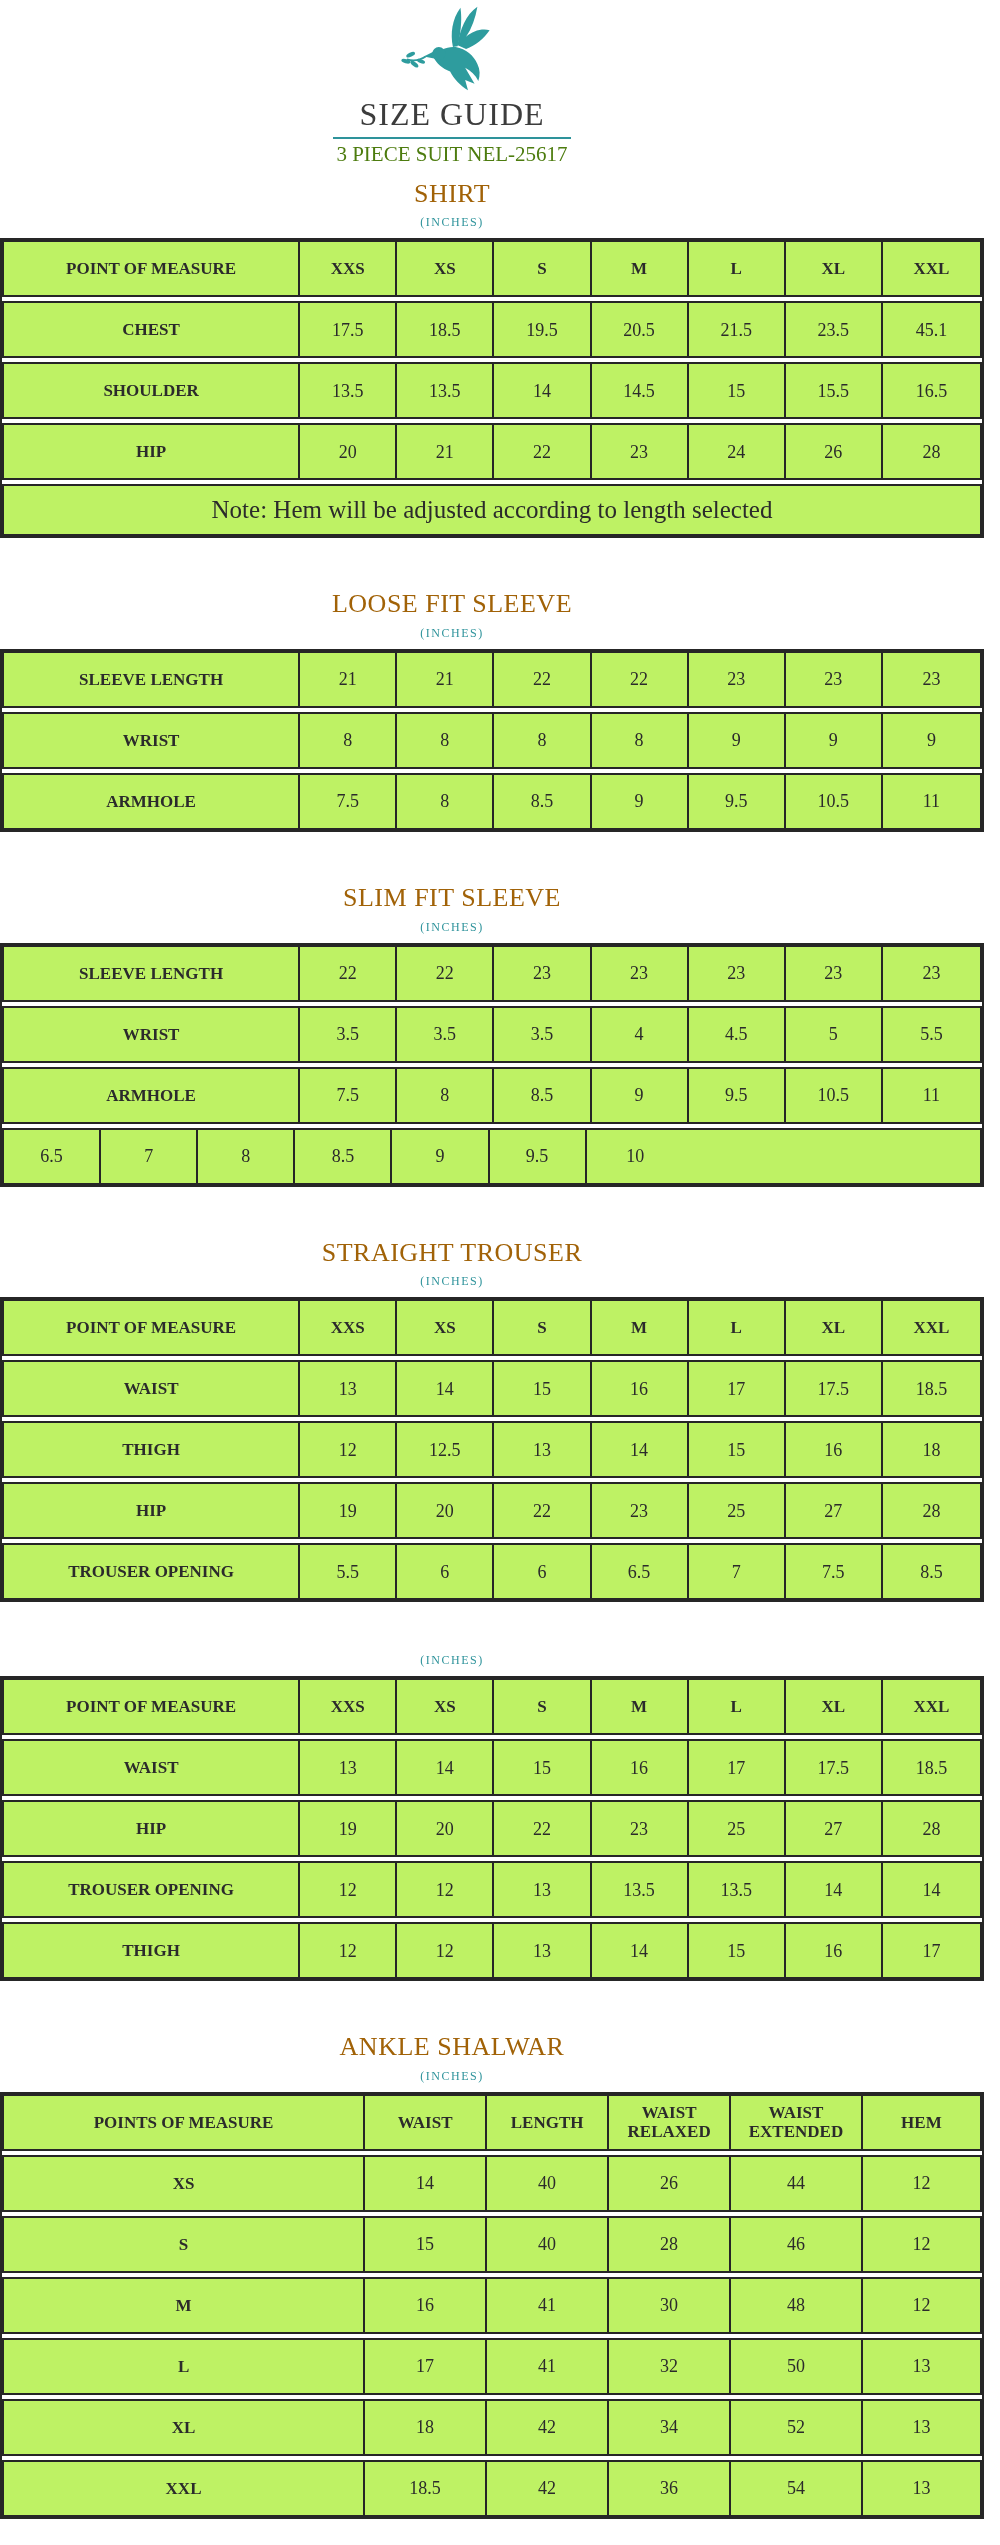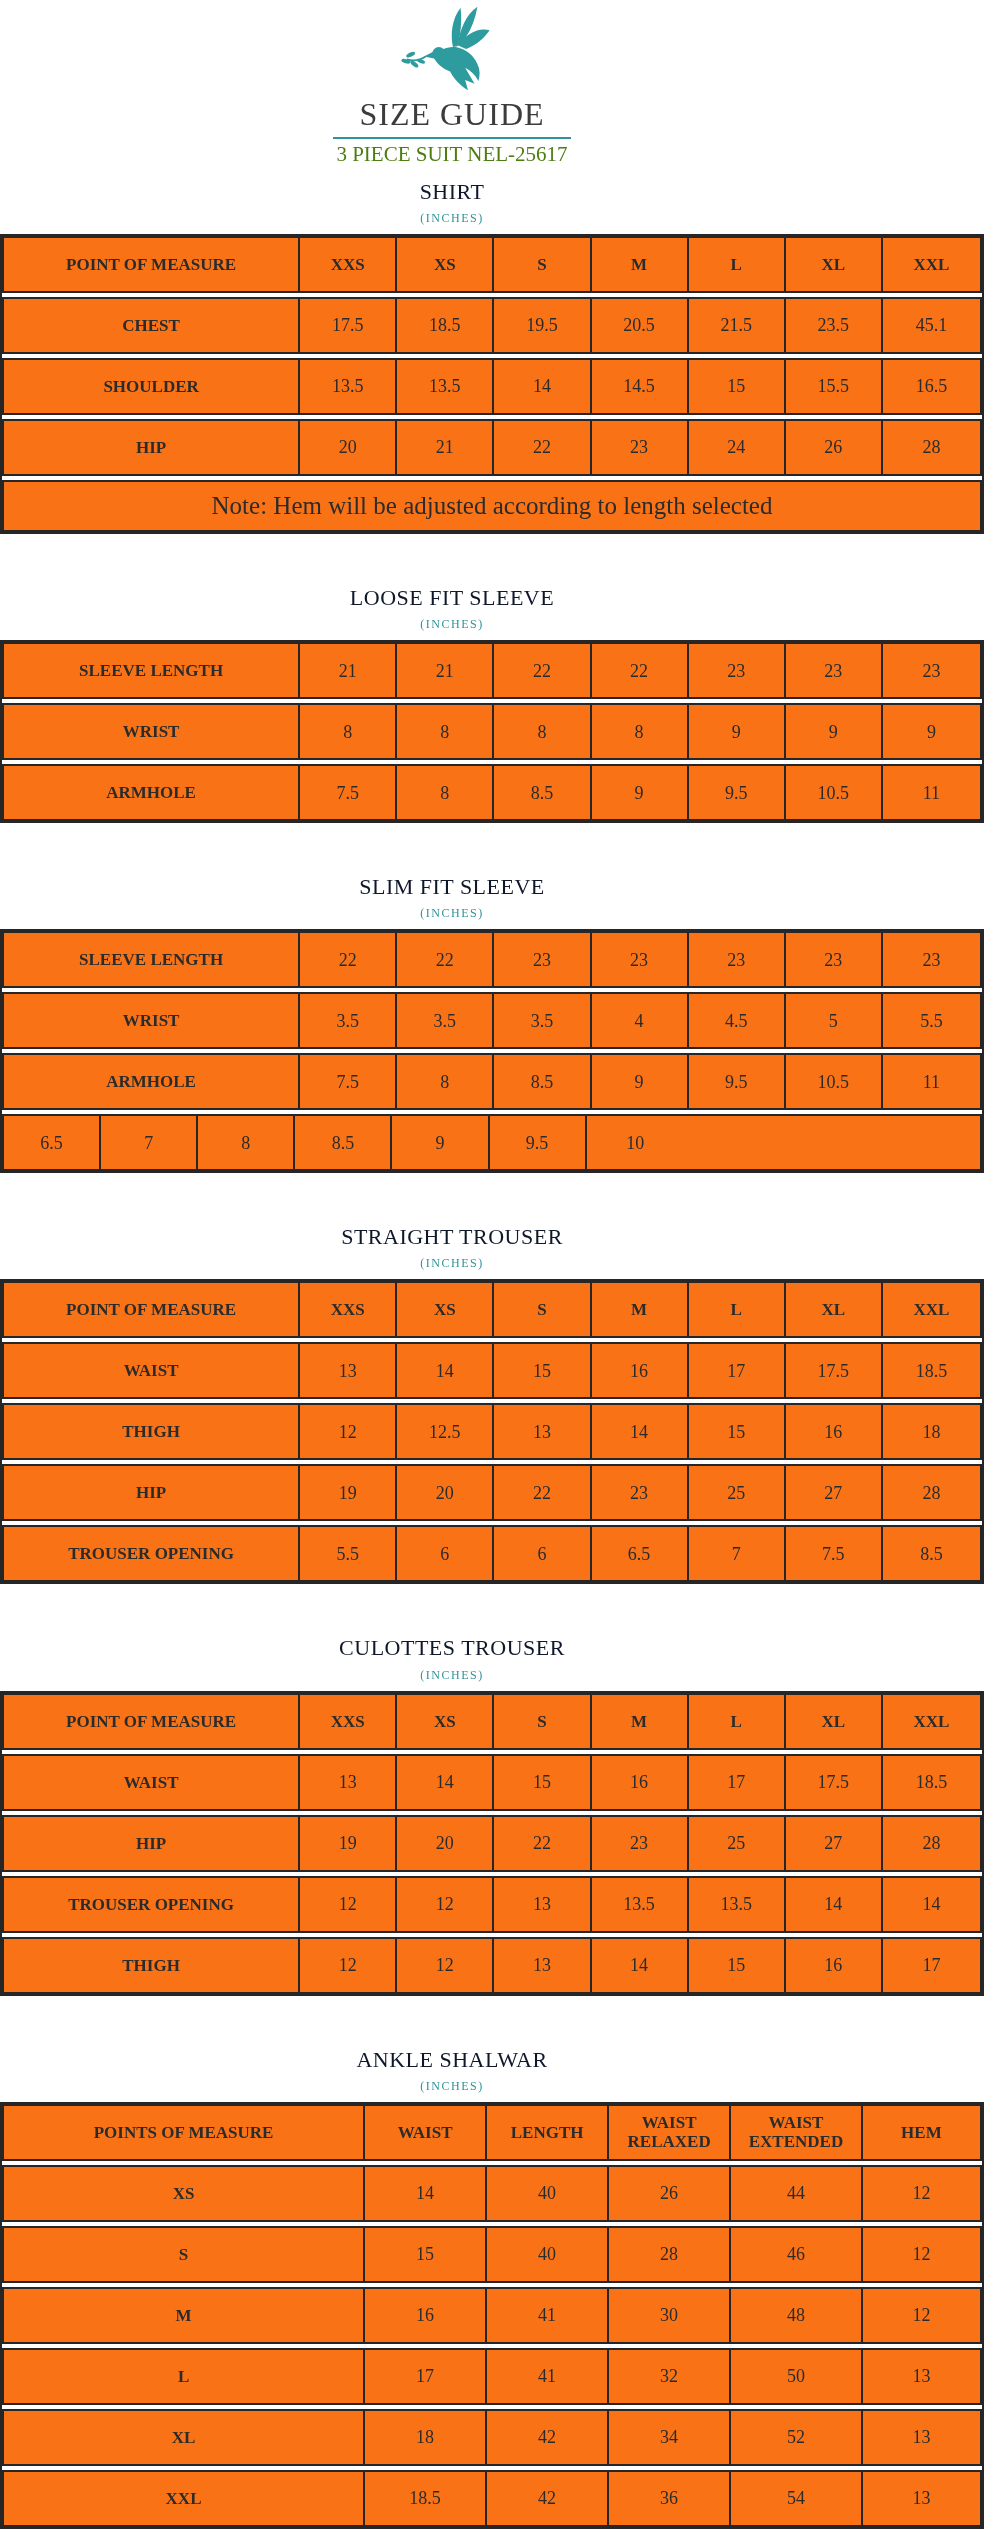--- a/index.html
+++ b/index.html
@@ -19,33 +19,33 @@
     font-size:32px;letter-spacing:1px;color:#3c3c3c;
     margin:0;line-height:1.05;font-weight:normal;
   }
   .title-underline{width:238px;height:2px;background:#2e939b;margin:5px auto 3px auto;}
   .page-subtitle{font-size:21px;color:#4d7c0f;margin:0;line-height:1.15;font-weight:normal;}
 
   
   .section{margin-top:52px;text-align:center;}
   .section.first{margin-top:14px;}
   .section-title{
-    font-size:22px;color:#0f172a;margin:8px;line-height:1.1;
+    font-size:26px;color:#a16207;margin:8px;line-height:1.1;
     letter-spacing:.5px;font-weight:normal;
   }
   .units-label{font-size:12px;color:#2e939b;letter-spacing:1.5px;margin:8px 0 10px 0;line-height:1;}
 
   
   .size-table{
     width:980px;margin:0 auto;border:2px solid #262626;background:#ffffff;
     text-align:center;
   }
   .t-row{
     display:flex;border:2px solid #262626;box-sizing:border-box;
-    min-height:57px;align-items:stretch;background:#f97316;
+    min-height:57px;align-items:stretch;background:#bef264;
   }
   .t-row + .t-row{margin-top:4px;}
   .cell{
     display:flex;align-items:center;justify-content:center;
     box-sizing:border-box;border-right:2px solid #262626;
     font-size:18px;line-height:1.12;padding:4px 3px;
   }
   .cell:last-child{border-right:none;}
   .t-head .cell,.cell.label{font-weight:bold;font-size:17px;}
   
@@ -282,21 +282,20 @@
           <div class="cell">6</div>
           <div class="cell">6.5</div>
           <div class="cell">7</div>
           <div class="cell">7.5</div>
           <div class="cell">8.5</div>
         </div>
       </div>
   </div>
 
   <div class="section">
-    <h3 class="section-title">CULOTTES TROUSER</h3>
     <div class="units-label">(INCHES)</div>
     <div class="size-table cols8">
         <div class="t-row t-head">
           <div class="cell label">POINT OF MEASURE</div>
           <div class="cell">XXS</div>
           <div class="cell">XS</div>
           <div class="cell">S</div>
           <div class="cell">M</div>
           <div class="cell">L</div>
           <div class="cell">XL</div>

